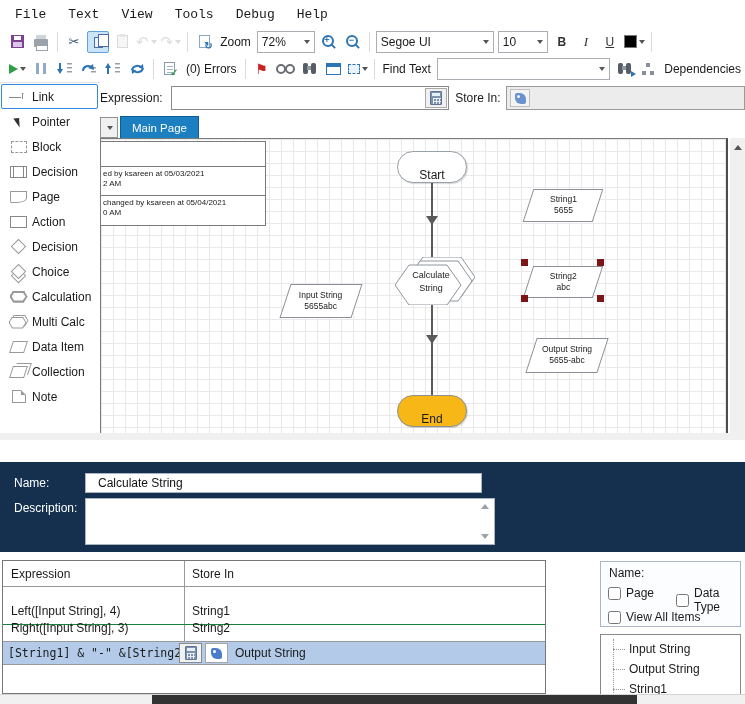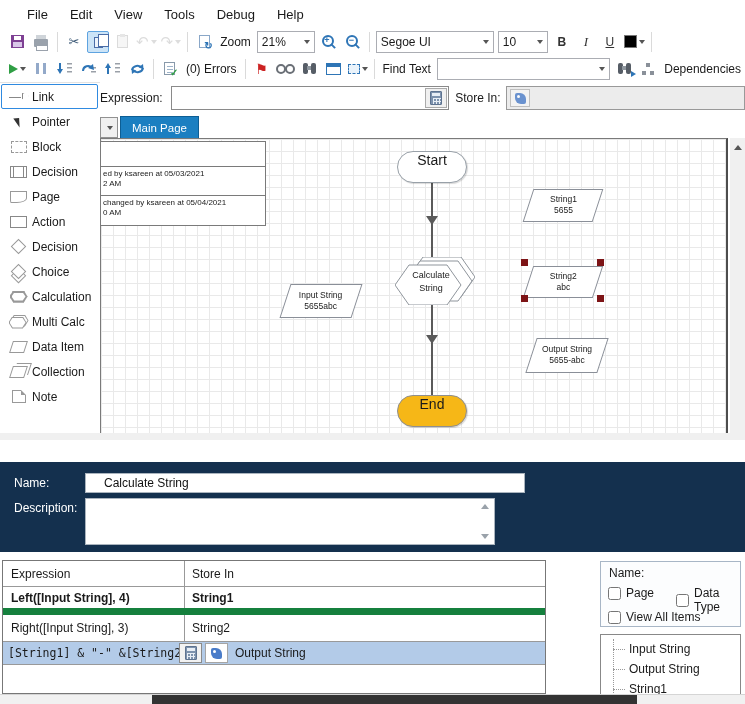--- a/index.html
+++ b/index.html
@@ -1,20 +1,20 @@
 <!DOCTYPE html>
 <html><head>
 <meta charset="utf-8">
 <style>
   html,body{margin:0;padding:0;background:#fff;}
   *{box-sizing:border-box;}
   .app{position:relative;width:745px;height:704px;background:#fff;font-family:"Liberation Sans",sans-serif;color:#1a1a1a;overflow:hidden;}
 
   
-  .menubar{position:absolute;left:0;top:0;width:745px;height:28px;display:flex;align-items:center;padding-left:16px;background:#fff;}
+  .menubar{position:absolute;left:0;top:0;width:745px;height:28px;display:flex;align-items:center;padding-left:4px;background:#fff;font-family:Liberation Mono, monospace;}
   .menu-item{padding:4px 11px;font-size:13px;cursor:default;}
   
   .toolbar{position:absolute;left:0;width:745px;display:flex;align-items:center;padding-left:5px;background:#fff;}
   .tb1{top:28px;height:27px;}
   .tb2{top:55px;height:28px;border-bottom:1px solid #e3e3e3;}
   .ibtn{height:22px;min-width:22px;display:inline-flex;align-items:center;justify-content:center;border:1px solid transparent;border-radius:2px;margin:0 1px;position:relative;}
   .ibtn.active{background:#cce4f7;border-color:#5ea3e0;}
   .ibtn.disabled{opacity:.45;}
   .sep{width:1px;height:20px;background:#dadada;margin:0 4px;}
   .dd{width:0;height:0;border-left:3px solid transparent;border-right:3px solid transparent;border-top:4px solid #555;margin-left:2px;}
@@ -122,49 +122,49 @@
     background-image:linear-gradient(#e9e9e9 1px,transparent 1px),linear-gradient(90deg,#e9e9e9 1px,transparent 1px);background-size:12px 12px;}
   .vscroll{position:absolute;left:730px;top:138px;width:15px;height:295px;background:#f0f0f0;}
   .vscroll .up{width:0;height:0;border-left:4px solid transparent;border-right:4px solid transparent;border-bottom:5px solid #555;margin:7px auto 0;}
   .strip{position:absolute;left:0;top:433px;width:745px;height:7px;background:#f0f0f0;}
 
   .infobox{position:absolute;left:-1px;top:2px;width:166px;background:#fff;border:1px solid #7a7a7a;font-size:8px;line-height:1.3;}
   .infobox .r1{height:25px;border-bottom:1px solid #7a7a7a;}
   .infobox .r2{height:29px;border-bottom:1px solid #7a7a7a;padding:2px 2px;}
   .infobox .r3{height:29px;padding:2px 2px;}
 
-  .stadium{position:absolute;width:70px;height:32px;border:1px solid #98a0a8;border-radius:16px;background:#fff;display:flex;align-items:flex-start;justify-content:center;font-size:14px;box-shadow:1px 1px 1px rgba(0,0,0,.15);}
+  .stadium{position:absolute;width:70px;height:32px;border:1px solid #98a0a8;border-radius:16px;background:#fff;display:flex;align-items:flex-end;justify-content:center;font-size:12px;box-shadow:1px 1px 1px rgba(0,0,0,.15);}
   .stadium.end{background:#f6b717;border-color:#8f8f8f;}
   .flowline{position:absolute;width:2px;background:#5a5a5a;}
   .flowarrow{position:absolute;width:0;height:0;border-left:6px solid transparent;border-right:6px solid transparent;border-top:9px solid #5a5a5a;}
   .para{position:absolute;border:1px solid #8a8f98;background:#fff;transform:skewX(-18deg);display:flex;align-items:center;justify-content:center;}
   .para .ptxt{transform:skewX(18deg);font-size:8.5px;line-height:1.35;text-align:center;white-space:nowrap;}
   .multicalc{position:absolute;left:294px;top:118px;width:80px;height:48px;}
   .multicalc .mtxt{position:absolute;left:0;top:12px;width:72px;text-align:center;font-size:9px;line-height:1.4;}
   .handle{position:absolute;width:7px;height:7px;background:#7d1416;}
 
   
   .titlebar{position:absolute;left:0;top:440px;width:745px;height:22px;background:#fff;border-top:1px solid #9a9a9a;display:flex;align-items:center;font-size:12px;}
   .dlgicon{width:13px;height:13px;margin:0 8px 0 8px;background:#2d6fb5;border-radius:3px 6px 3px 3px;position:relative;}
   .dlgicon::after{content:"";position:absolute;left:3px;top:3px;width:4px;height:4px;background:#bcd8f2;border-radius:50%;}
   .wctl{position:absolute;top:2px;width:30px;height:18px;display:flex;align-items:center;justify-content:center;font-size:13px;color:#333;}
   .maxbox{width:9px;height:9px;border:1px solid #444;}
 
   .navy{position:absolute;left:0;top:462px;width:745px;height:90px;background:#14304e;color:#fff;font-size:12px;}
   .navy .nlabel{position:absolute;left:14px;}
-  .name-input{position:absolute;left:85px;top:11px;width:440px;height:20px;border:1px solid #aab4be;background:#fff;font-size:12px;font-family:"Liberation Sans",sans-serif;padding:0 18px;color:#111;}
+  .name-input{position:absolute;left:85px;top:11px;width:397px;height:20px;border:1px solid #aab4be;background:#fff;font-size:12px;font-family:"Liberation Sans",sans-serif;padding:0 12px;color:#111;}
   .desc-area{position:absolute;left:85px;top:36px;width:410px;height:47px;border:1px solid #aab4be;background:#fff;resize:none;font-family:"Liberation Sans",sans-serif;font-size:12px;padding:2px 4px;}
   .spin{position:absolute;width:0;height:0;border-left:4px solid transparent;border-right:4px solid transparent;}
   .spin.up{border-bottom:5px solid #9aa2aa;left:481px;top:42px;}
   .spin.dn{border-top:5px solid #9aa2aa;left:481px;top:72px;}
 
   .xtable{position:absolute;left:2px;top:560px;width:544px;height:134px;border:1px solid #777;background:#fff;font-size:12px;}
   .xt-head{position:absolute;left:0;right:0;top:0;height:26px;border-bottom:1px solid #999;display:flex;align-items:center;}
   .xt-row{position:absolute;left:0;right:0;display:flex;align-items:center;}
-  .xt-r1{top:26px;height:28px;border-bottom:7px solid #15803d;font-weight:bold;}
+  .xt-r1{top:36px;height:28px;border-bottom:1px solid #15803d;}
   .xt-r2{top:54px;height:27px;border-bottom:1px solid #999;}
   .xt-sel{top:81px;height:23px;border-bottom:1px solid #999;background:#b3cbe8;}
   .xt-div{position:absolute;left:181px;top:0;width:1px;height:81px;background:#999;}
   .xt-c1{width:181px;padding-left:8px;}
   .xt-c2{padding-left:8px;}
   .monoexpr{font-family:"DejaVu Sans Mono",monospace;font-size:11.5px;width:176px;padding-left:5px;white-space:nowrap;overflow:hidden;}
   .cellbtn{width:23px;height:20px;border:1px solid #8a8a8a;background:#f2f2f2;display:flex;align-items:center;justify-content:center;margin-right:3px;flex:none;}
   .cellbtn.tagb{background:#fff;border-color:#a5a5a5;}
 
   .groupbox{position:absolute;left:600px;top:561px;width:141px;height:66px;border:1px solid #a8b6c6;background:#fcfdfe;font-size:12px;}
@@ -179,21 +179,21 @@
   .hscroll{position:absolute;left:0;top:694px;width:745px;height:10px;background:#f1f1f1;border-top:1px solid #d5d5d5;}
   .hthumb{position:absolute;left:152px;top:0;width:485px;height:9px;background:#333;}
 </style>
 </head>
 <body>
 
 <div class="app">
 
   <div class="menubar">
     <span class="menu-item">File</span>
-    <span class="menu-item">Edit</span>
+    <span class="menu-item">Text</span>
     <span class="menu-item">View</span>
     <span class="menu-item">Tools</span>
     <span class="menu-item">Debug</span>
     <span class="menu-item">Help</span>
   </div>
 
   <div class="toolbar tb1">
     <span class="ibtn">
         <span class="floppy"></span>
       </span>
@@ -217,21 +217,21 @@
     <span class="ibtn disabled">
         <span class="glyph redog">↷</span>
         <span class="dd dim"></span>
       </span>
     <span class="sep"></span>
     <span class="ibtn">
         <span class="pagerf"></span>
       </span>
     <span class="tb-label">Zoom</span>
     <span class="combo" style="width:58px;">
-        <span>21%</span>
+        <span>72%</span>
         <span class="dd"></span>
       </span>
     <span class="ibtn">
         <span class="mag zin">
           <i></i>
         </span>
       </span>
     <span class="ibtn">
         <span class="mag zout">
           <i></i>

